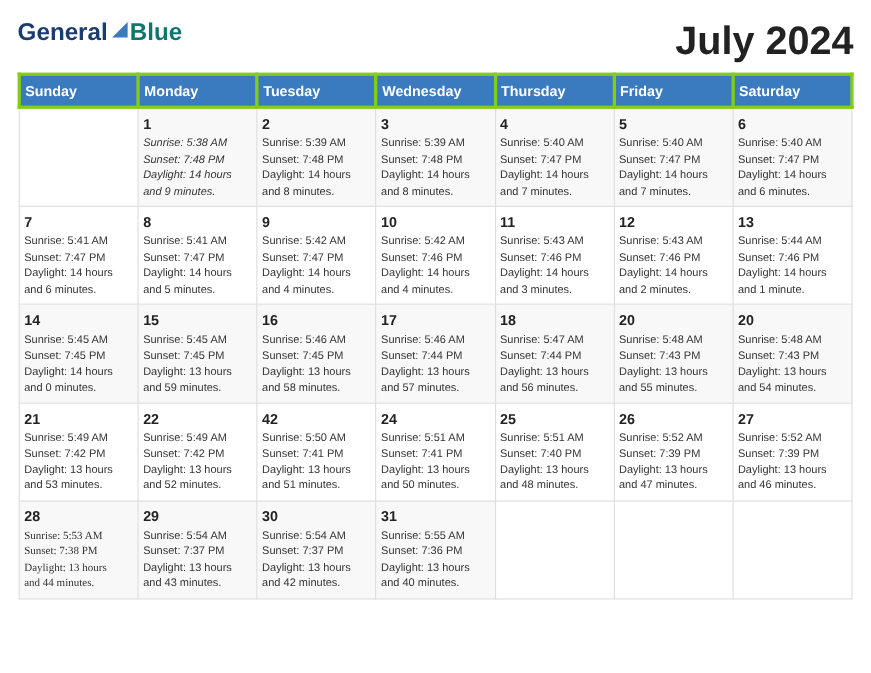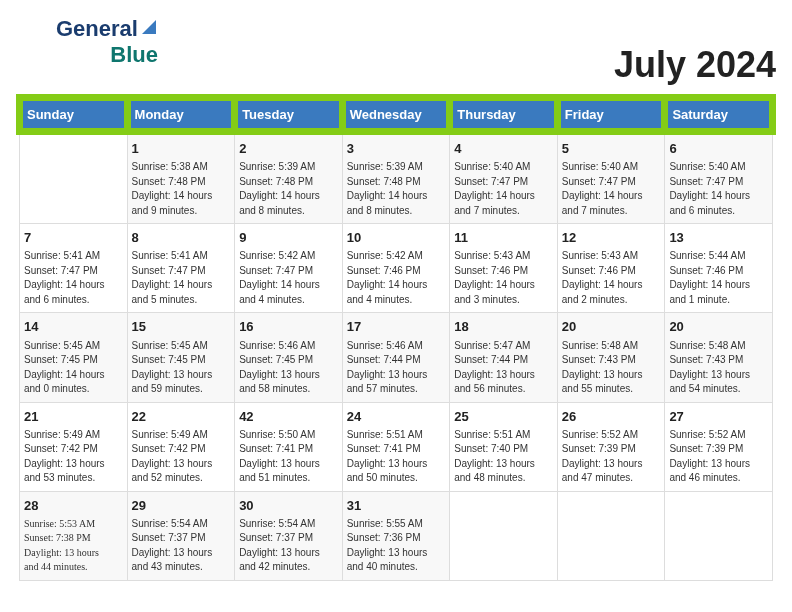--- a/index.html
+++ b/index.html
@@ -11,23 +11,22 @@
       padding: 16px;
     }
     .header-area {
       display: flex;
       justify-content: space-between;
       align-items: flex-start;
       margin-bottom: 8px;
     }
     .logo-area {
       display: flex;
-      flex-direction: column;
-      align-items: flex-end;
-      margin-left: 40px;
+      flex-direction: row;
+      align-items: flex-start;
     }
     .logo-wrapper {
       display: flex;
       align-items: center;
     }
     .logo-general {
       font-size: 22px;
       font-weight: bold;
       color: #1a3c6e;
     }
@@ -40,39 +39,38 @@
       margin-left: 2px;
       margin-top: -4px;
     }
     .title-area {
       text-align: right;
     }
     .main-title {
       font-size: 36px;
       font-weight: bold;
       color: #222;
-      margin-top: 28px;
     }
     .subtitle {
       font-size: 16px;
       color: #444;
     }
     table {
       width: 100%;
       border-collapse: collapse;
       table-layout: fixed;
     }
     thead tr th {
       background-color: #3a7abf;
       color: #fff;
       font-size: 13px;
       font-weight: bold;
       padding: 6px 4px;
       text-align: left;
-      border: 7px solid #84cc16;
+      border: 3px solid #84cc16;
     }
     tbody tr td {
       vertical-align: top;
       padding: 5px 4px;
       font-size: 10.5px;
       color: #222;
       border: 1px solid #ddd;
       background: #fff;
       line-height: 1.4;
       min-height: 80px;
@@ -126,21 +124,21 @@
         <th>Thursday</th>
         <th>Friday</th>
         <th>Saturday</th>
       </tr>
   </thead>
   <tbody id="calendar-body">
   <tr>
         <td class="empty-cell"></td>
         <td>
           <span class="day-number">1</span>
-          <div class="cell-content" style="white-space: pre-line;">Sunrise: 5:38 AM
+          <div class="cell-content" style="white-space: pre-line; font-style: italic;">Sunrise: 5:38 AM
 Sunset: 7:48 PM
 Daylight: 14 hours
 and 9 minutes.</div>
         </td>
         <td>
           <span class="day-number">2</span>
           <div class="cell-content" style="white-space: pre-line;">Sunrise: 5:39 AM
 Sunset: 7:48 PM
 Daylight: 14 hours
 and 8 minutes.</div>

